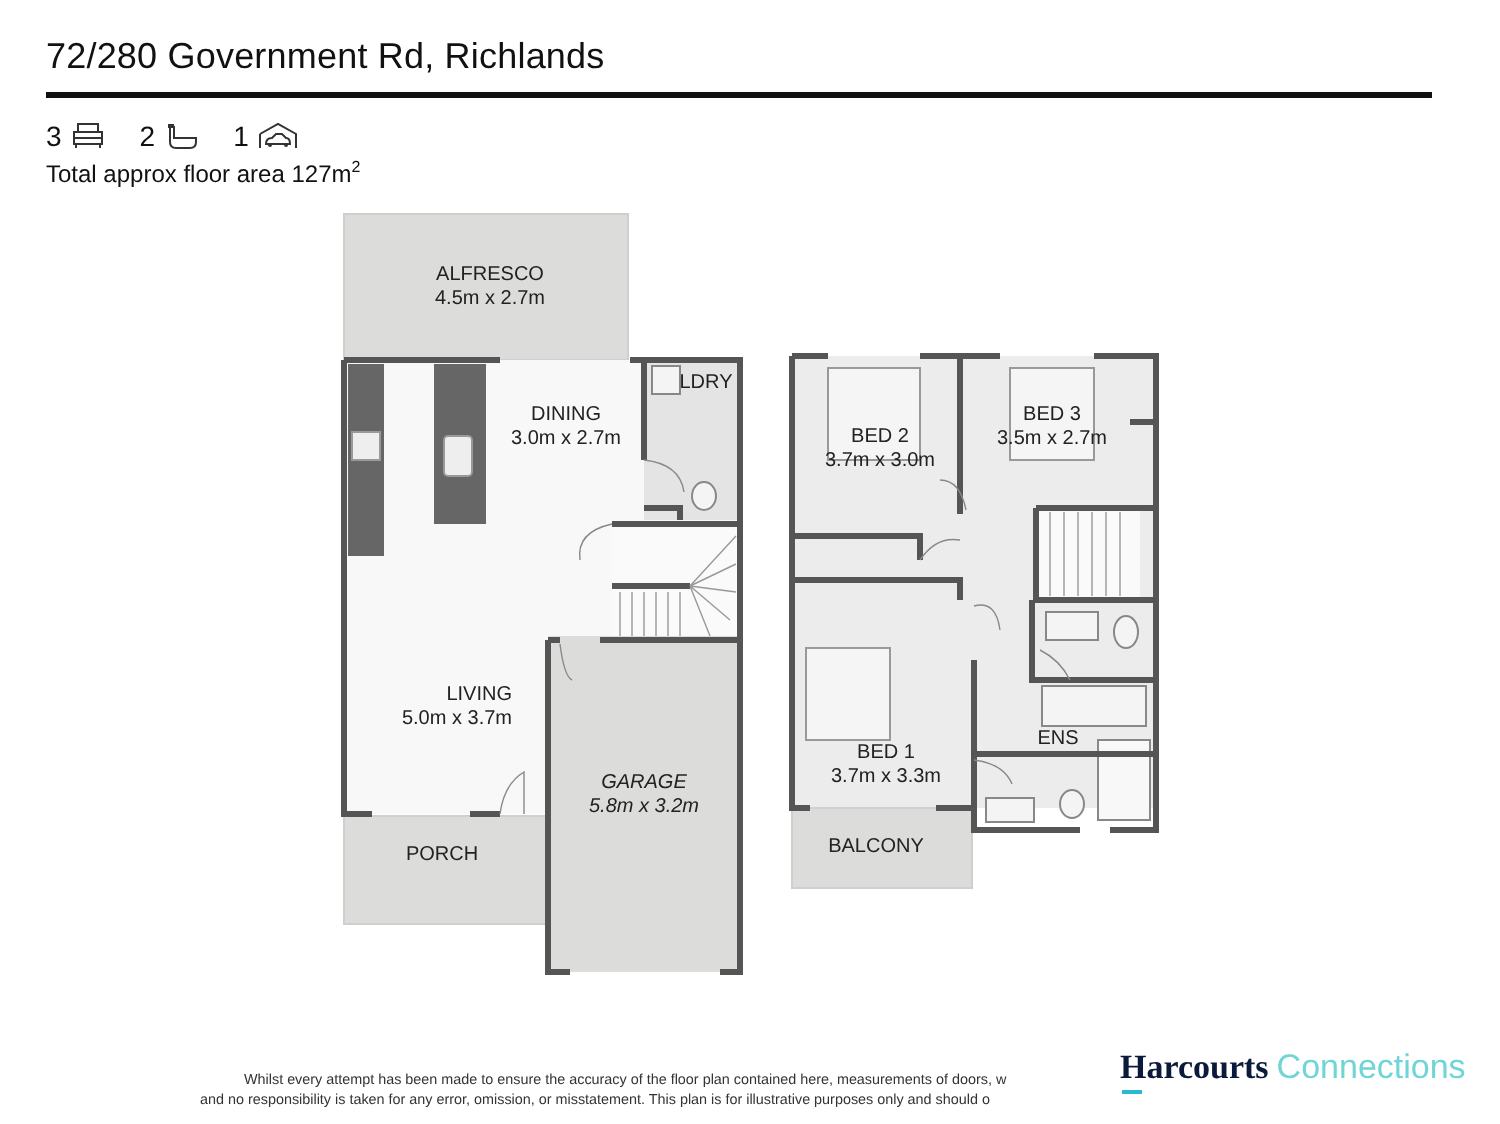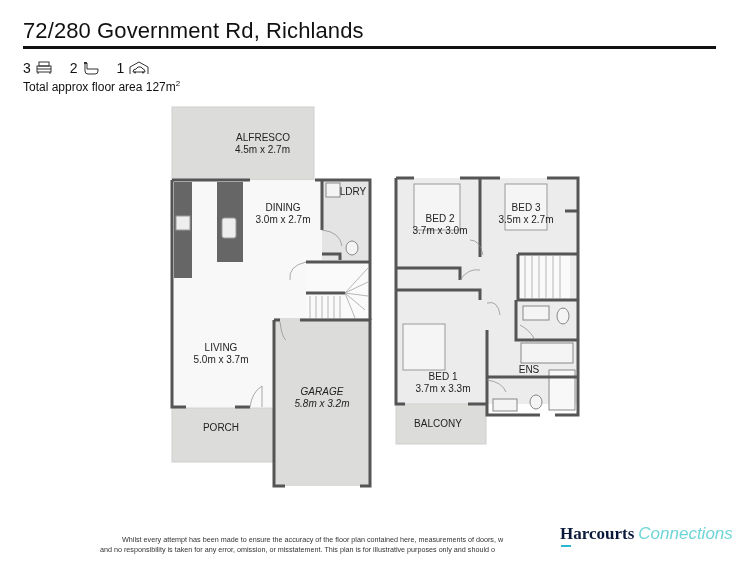--- a/index.html
+++ b/index.html
@@ -1,30 +1,30 @@
 <!DOCTYPE html>
 <html><head>
 <meta charset="utf-8">
 <style>
   html, body { margin:0; padding:0; background:#ffffff; }
   body { width:750px; height:562px; position:relative; overflow:hidden; font-family:"Liberation Sans", sans-serif; color:#111; }
-  .title { position:absolute; left:23px; top:18px; font-size:22px; color:#111; letter-spacing:0.1px; }
+  .title { position:absolute; left:23px; top:18px; font-size:18px; color:#111; letter-spacing:0.1px; }
   .rule { position:absolute; left:23px; top:46px; width:693px; height:3px; background:#111; }
   .stats { position:absolute; left:23px; top:60px; font-size:14px; display:flex; align-items:center; gap:0; }
   .stat { display:flex; align-items:center; margin-right:18px; }
   .stat span.n { margin-right:5px; }
   .area { position:absolute; left:23px; top:79px; font-size:12px; }
   .area sup { font-size:8px; }
   .plan { position:absolute; left:0; top:0; }
   .lbl { position:absolute; font-size:10px; color:#222; text-align:center; line-height:12px; }
   .disclaimer { position:absolute; left:100px; top:535px; width:460px; font-size:7.2px; color:#333; line-height:10px; white-space:nowrap; overflow:hidden; }
   .disclaimer .l1 { padding-left:22px; display:block; }
   .brand { position:absolute; left:560px; top:524px; font-size:17px; white-space:nowrap; }
   .brand .b1 { font-weight:bold; color:#0b1a3a;font-family:Liberation Serif, serif; }
-  .brand .b2 { color:#6fd5d7; margin-left:4px;font-style:italic; }
+  .brand .b2 { color:#6fd5d7; margin-left:4px; }
   .brand .ul { position:absolute; left:1px; top:21px; width:10px; height:2px; background:#2bb8d0; }
 </style>
 </head>
 <body>
 
 <div class="title">72/280 Government Rd, Richlands</div>
 <div class="rule"></div>
 
 <div class="stats">
   <div class="stat">
@@ -158,32 +158,32 @@
     <g fill="none" stroke="#888" stroke-width="0.7">
       <path d="M470 240 Q480 240 483 255"></path>
       <path d="M460 280 Q468 268 480 270"></path>
       <path d="M487 303 Q498 300 500 315"></path>
       <path d="M487 380 Q502 382 506 392"></path>
       <path d="M520 325 Q530 330 535 340"></path>
     </g>
   </g>
 </svg>
 
-<div class="lbl" style="left:200px;top:132px;width:90px;text-align:right;">
+<div class="lbl" style="left:200px;top:132px;width:90px;">
   <div>ALFRESCO</div>
   <div>4.5m x 2.7m</div>
 </div>
 <div class="lbl" style="left:250px;top:202px;width:66px;">
   <div>DINING</div>
   <div>3.0m x 2.7m</div>
 </div>
 <div class="lbl" style="left:336px;top:186px;width:34px;">
   <div>LDRY</div>
 </div>
-<div class="lbl" style="left:186px;top:342px;width:70px;">
+<div class="lbl" style="left:186px;top:342px;width:70px;text-align:right;">
   <div>LIVING</div>
   <div>5.0m x 3.7m</div>
 </div>
 <div class="lbl" style="left:284px;top:386px;width:76px;font-style:italic;">
   <div>GARAGE</div>
   <div>5.8m x 3.2m</div>
 </div>
 <div class="lbl" style="left:191px;top:422px;width:60px;">
   <div>PORCH</div>
 </div>

